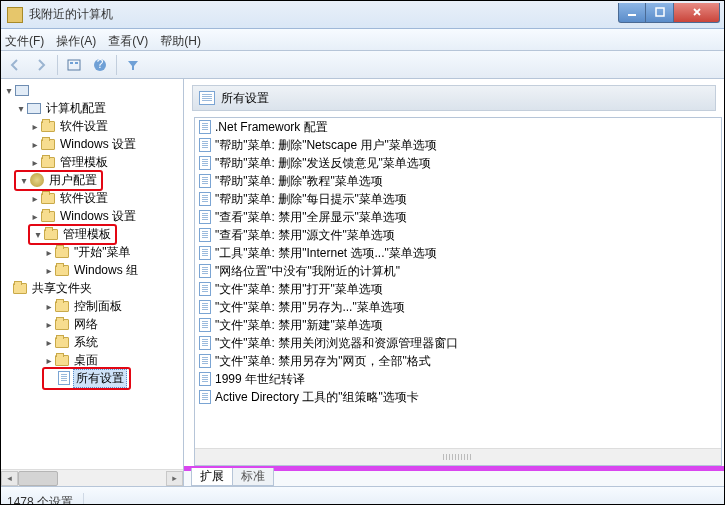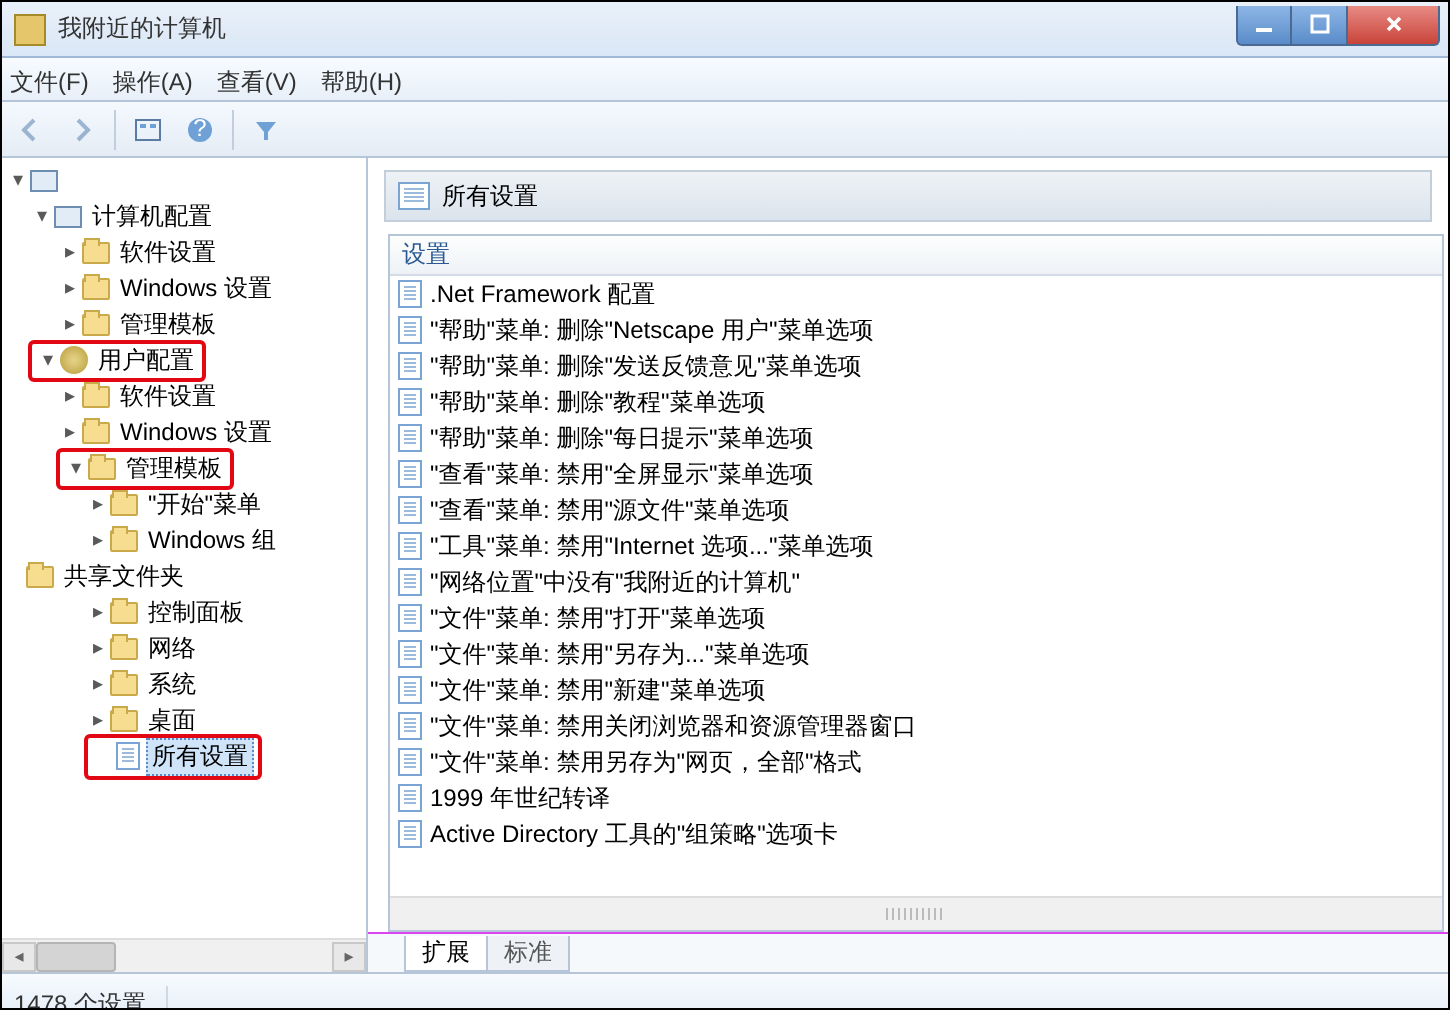--- a/index.html
+++ b/index.html
@@ -52,21 +52,21 @@
 .rp-header .ic { width:16px;height:14px; }
 .rp-body { flex: 1; display: flex; padding: 4px 0 0 10px; overflow: hidden; }
 .rp-left { width: 190px; padding-top: 6px; }
 .rp-list { flex: 1; border: 1px solid #b6c5d8; margin-right: 2px; display: flex; flex-direction: column; overflow: hidden; }
 .rp-colhdr { height: 20px; background: linear-gradient(#fdfefe,#eef2f6); border-bottom: 1px solid #d3dbe5; display: flex; align-items: center; padding-left: 6px; color: #2b5a93; }
 .rp-items { flex: 1; overflow: auto; }
 .rp-item { height: 18px; display: flex; align-items: center; padding-left: 4px; gap: 4px; white-space: nowrap; }
 .rp-hscroll { height: 17px; background: #f0f0f0; border-top: 1px solid #ddd; display:flex;align-items:center;justify-content:center;}
 .rp-hgrip { width:30px; height:6px; background:repeating-linear-gradient(90deg,#bbb,#bbb 1px,transparent 1px,transparent 3px);}
 
-.rp-tabs { height: 20px; display: flex; align-items: flex-end; padding-left: 18px; border-top: 1px solid #d946ef; background: #f6f9fc; }
+.rp-tabs { height: 20px; display: flex; align-items: flex-end; padding-left: 7px; border-top: 5px solid #d946ef; background: #f6f9fc; }
 .tab { height: 18px; padding: 0 8px; border: 1px solid #b6c5d8; border-top: none; background: #fff; margin-right: -1px; display: flex; align-items: center; }
 .tab.back { background: #eef2f6; color: #555; }
 
 
 .statusbar { height: 20px; border-top: 1px solid #b6c5d8; background: linear-gradient(#f7fbff,#e7eff8); display: flex; align-items: center; padding-left: 6px; color: #333; }
 .statusbar .cell { border-right: 1px solid #cfd9e5; padding-right: 10px; height:100%; display:flex; align-items:center;margin-top:12px;}
 </style>
 </head>
 <body>
 
@@ -235,23 +235,20 @@
     </div>
   </div>
 
   <div class="rightpane">
     <div class="rp-header">
       <span class="ic doc"></span>
       <span>所有设置</span>
     </div>
     <div class="rp-body">
       <div class="rp-list">
-        <div class="rp-colhdr">
-            <span>设置</span>
-          </div>
         <div class="rp-items" id="rp-items">
             <div class="rp-item">
               <span class="ic doc"></span>
               <span>.Net Framework 配置</span>
             </div>
             <div class="rp-item">
               <span class="ic doc"></span>
               <span>"帮助"菜单: 删除"Netscape 用户"菜单选项</span>
             </div>
             <div class="rp-item">

